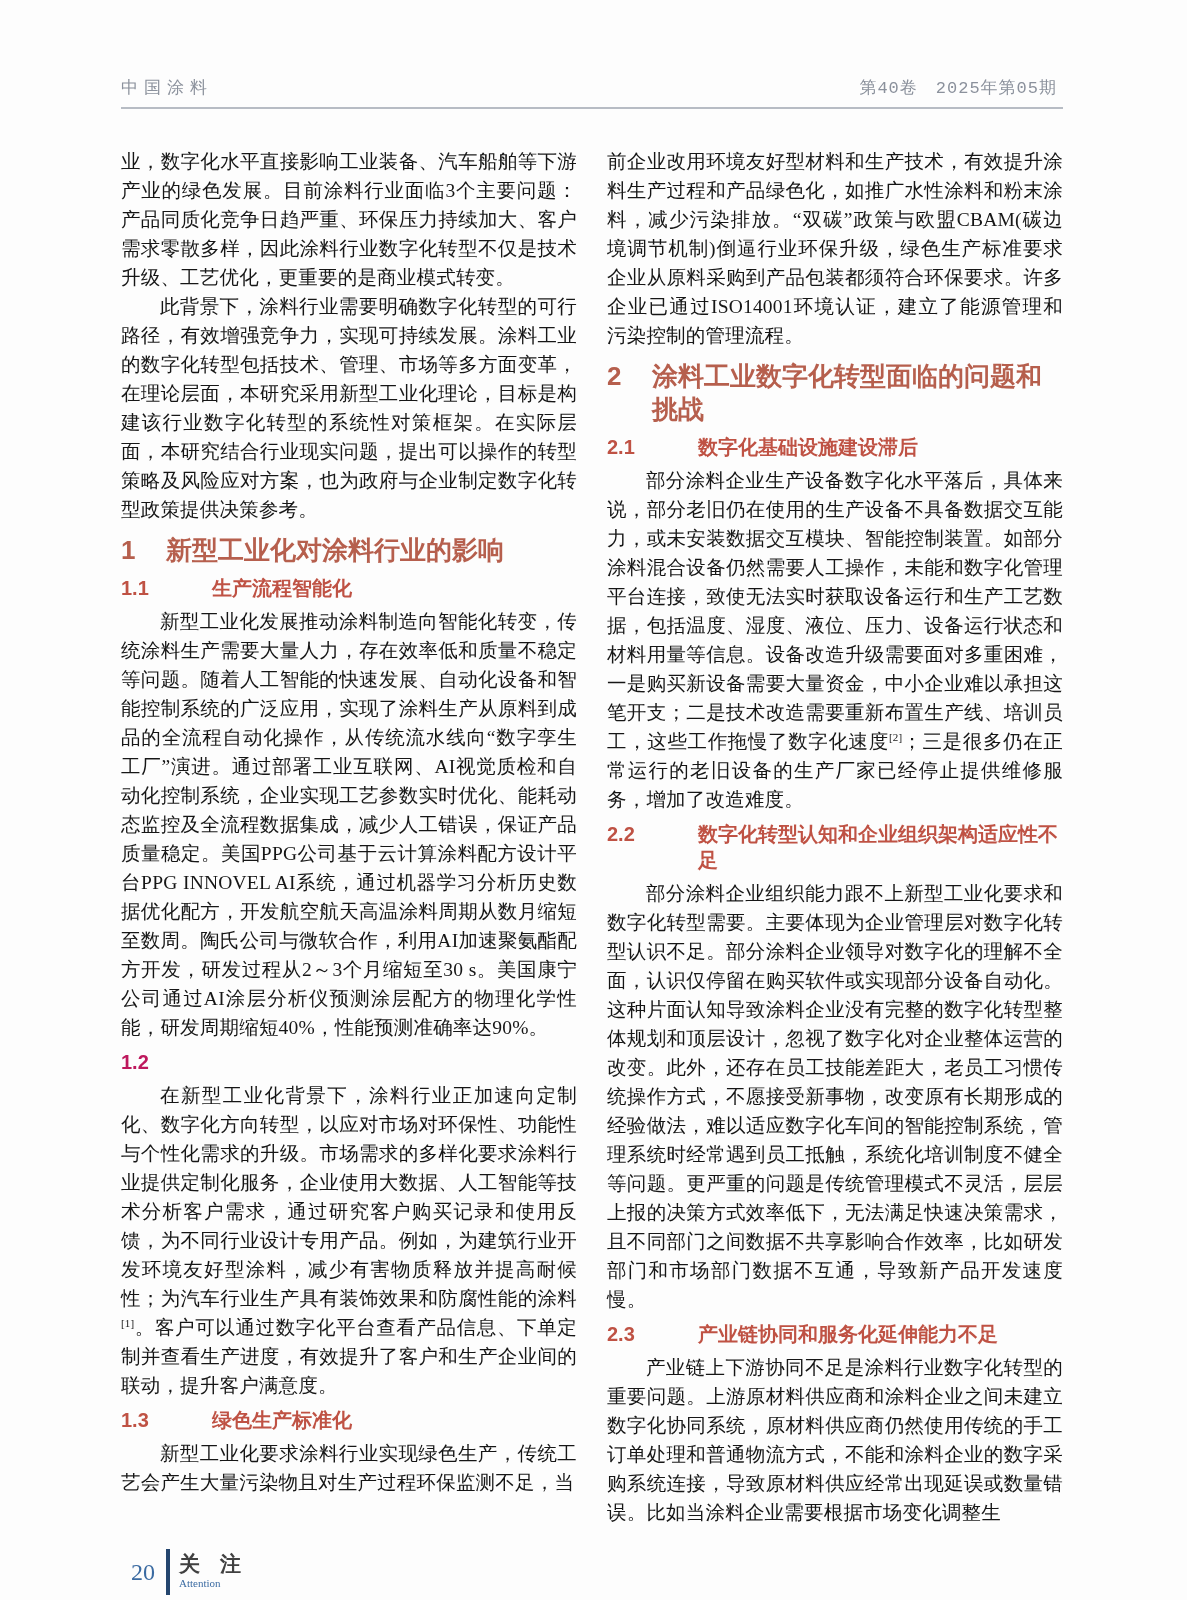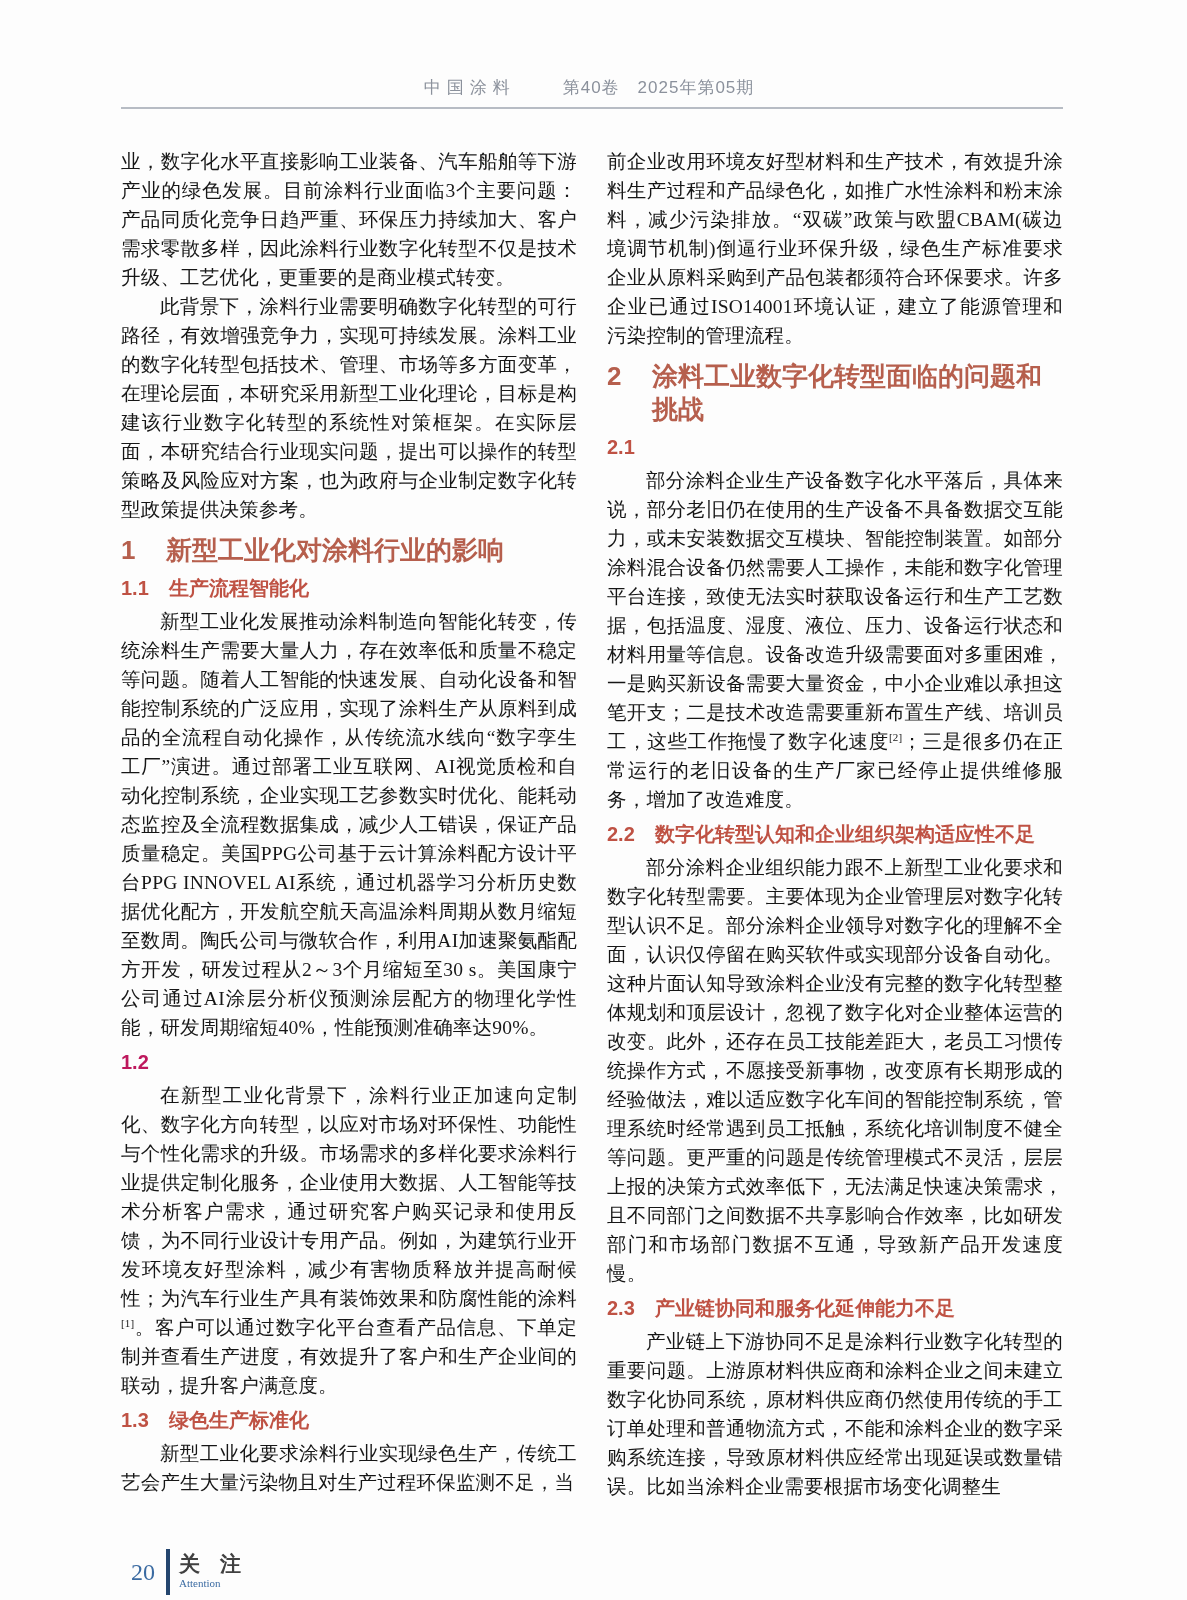--- a/index.html
+++ b/index.html
@@ -4,22 +4,22 @@
 <style>
   html,body { margin:0; padding:0; background:#e8e8e8; }
   .page {
     position:relative; width:1187px; height:1600px; margin:0 auto;
     background:#fdfdfd; overflow:hidden;
     font-family:"Liberation Serif","DejaVu Serif",serif; color:#151515;
   }
   
   .header {
     position:absolute; left:121px; right:130px; top:76px;
-    display:flex; justify-content:center; align-items:flex-end;
-    font-family:Liberation Sans, sans-serif;
+    display:flex; justify-content:space-between; align-items:flex-end;
+    font-family:Liberation Mono, monospace;
     font-size:17px; color:#8b919c;
   }
   .journal-name { letter-spacing:6px; }
   .issue-info  { letter-spacing:1px;margin-left:47px; }
   .header-rule {
     position:absolute; left:121px; right:124px; top:107px;
     border-top:2px solid #b7bcc4; height:0;
   }
   
   .columns { position:absolute; left:121px; top:131px; width:942px; display:flex; gap:30px; }
@@ -33,21 +33,21 @@
   .h1 {
     display:flex; margin:10px 0 8px;
     font-family:"Liberation Sans","DejaVu Sans",sans-serif;
     font-weight:bold; font-size:26px; line-height:33px; color:#b65f4d;
   }
   .h1 .hnum { width:45px; flex:none; }
   .h1 .htitle { flex:1; }
   .h2 {
     display:flex; margin:7px 0 6px;
     font-family:"Liberation Sans","DejaVu Sans",sans-serif;
-    font-weight:bold; font-size:20px; line-height:26px; color:#bf5244;
+    font-weight:bold; font-size:20px; line-height:26px; color:#bf5244;gap:43px;
   }
   .h2 .hnum { width:48px; flex:none; }
   .h2 .htitle { flex:1; }
   
   .footer { position:absolute; left:131px; top:1503px; display:flex; align-items:center;margin-top:46px; }
   .page-num {
     font-size:24px; color:#3b6ba2; margin-right:11px;
     font-family:"Liberation Serif","DejaVu Serif",serif;
   }
   .footer-bar { width:4px; height:46px; background:#24456e; margin-right:9px; flex:none; }
@@ -96,20 +96,21 @@
         <p class="body-p indent">新型工业化要求涂料行业实现绿色生产，传统工艺会产生大量污染物且对生产过程环保监测不足，当</p>
       </div>
     <div class="col" id="right-col">
         <p class="body-p">前企业改用环境友好型材料和生产技术，有效提升涂料生产过程和产品绿色化，如推广水性涂料和粉末涂料，减少污染排放。“双碳”政策与欧盟CBAM(碳边境调节机制)倒逼行业环保升级，绿色生产标准要求企业从原料采购到产品包装都须符合环保要求。许多企业已通过ISO14001环境认证，建立了能源管理和污染控制的管理流程。</p>
         <div class="h1" style="color: rgb(182, 95, 77);">
           <span class="hnum">2</span>
           <span class="htitle">涂料工业数字化转型面临的问题和挑战</span>
         </div>
         <div class="h2" style="color: rgb(191, 82, 68);">
           <span class="hnum">2.1</span>
+          <span class="htitle">数字化基础设施建设滞后</span>
         </div>
         <p class="body-p indent">部分涂料企业生产设备数字化水平落后，具体来说，部分老旧仍在使用的生产设备不具备数据交互能力，或未安装数据交互模块、智能控制装置。如部分涂料混合设备仍然需要人工操作，未能和数字化管理平台连接，致使无法实时获取设备运行和生产工艺数据，包括温度、湿度、液位、压力、设备运行状态和材料用量等信息。设备改造升级需要面对多重困难，一是购买新设备需要大量资金，中小企业难以承担这笔开支；二是技术改造需要重新布置生产线、培训员工，这些工作拖慢了数字化速度<sup class="ref">[2]</sup>；三是很多仍在正常运行的老旧设备的生产厂家已经停止提供维修服务，增加了改造难度。</p>
         <div class="h2" style="color: rgb(191, 82, 68);">
           <span class="hnum">2.2</span>
           <span class="htitle">数字化转型认知和企业组织架构适应性不足</span>
         </div>
         <p class="body-p indent">部分涂料企业组织能力跟不上新型工业化要求和数字化转型需要。主要体现为企业管理层对数字化转型认识不足。部分涂料企业领导对数字化的理解不全面，认识仅停留在购买软件或实现部分设备自动化。这种片面认知导致涂料企业没有完整的数字化转型整体规划和顶层设计，忽视了数字化对企业整体运营的改变。此外，还存在员工技能差距大，老员工习惯传统操作方式，不愿接受新事物，改变原有长期形成的经验做法，难以适应数字化车间的智能控制系统，管理系统时经常遇到员工抵触，系统化培训制度不健全等问题。更严重的问题是传统管理模式不灵活，层层上报的决策方式效率低下，无法满足快速决策需求，且不同部门之间数据不共享影响合作效率，比如研发部门和市场部门数据不互通，导致新产品开发速度慢。</p>
         <div class="h2" style="color: rgb(191, 82, 68);">
           <span class="hnum">2.3</span>
           <span class="htitle">产业链协同和服务化延伸能力不足</span>

